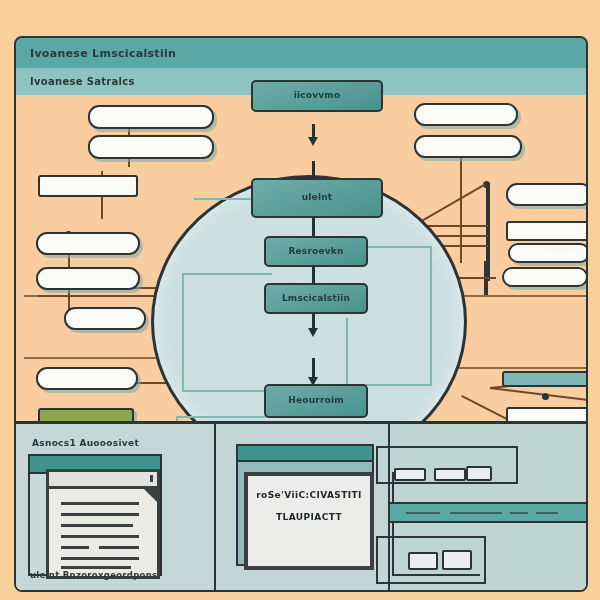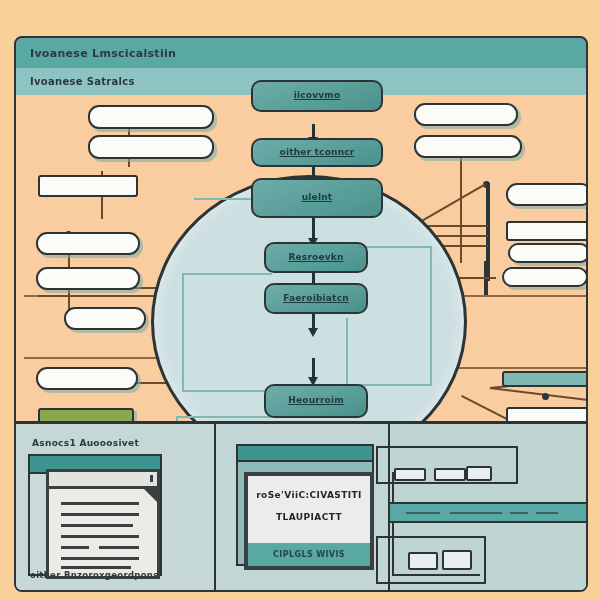--- a/index.html
+++ b/index.html
@@ -74,29 +74,28 @@
   .conn.dark{background:#2d3436;}
   .conn.thick{width:4px;background:#2d3436;}
   .diag{position:absolute;height:2px;background:#6b4a2a;transform-origin:0 0;}
   .dot{position:absolute;width:7px;height:7px;border-radius:50%;background:#2d3436;}
 
   
   .flow-node{
     position:absolute;
     background:#4e9b96;
     border:2.5px solid #2d3436;
-    border-radius:10px;
+    border-radius:5px;
     display:flex;align-items:center;justify-content:center;
     text-align:center;
     color:#1f3b3c;font-size:9px;font-weight:bold;
     filter:blur(.55px);
     letter-spacing:.2px;
     line-height:1.25;
     background-image:linear-gradient(160deg,rgba(255,255,255,.18),rgba(0,0,0,.06));
-    text-decoration:underline;
   }
   .arrow{position:absolute;width:3px;background:#1f3438;}
   .arrow:after{
     content:"";position:absolute;left:-4px;bottom:-8px;
     border-left:5.5px solid transparent;border-right:5.5px solid transparent;
     border-top:9px solid #1f3438;
   }
 
   
   .lens{
@@ -254,24 +253,23 @@
       </div>
 
       <div class="arrow" style="left:296px;top:29px;height:14px;"></div>
       <div class="arrow" style="left:296px;top:66px;height:17px;"></div>
       <div class="arrow" style="left:296px;top:117px;height:27px;"></div>
       <div class="arrow" style="left:296px;top:170px;height:20px;"></div>
       <div class="arrow" style="left:296px;top:215px;height:19px;"></div>
       <div class="arrow" style="left:296px;top:263px;height:20px;"></div>
 
       <div class="flow-node" style="left:235px;top:-15px;width:128px;height:28px;">iicovvmo</div>
-      <div class="flow-node" style="left:235px;top:43px;width:128px;height:25px;">oither tconncr</div>
       <div class="flow-node" style="left:235px;top:83px;width:128px;height:36px;">ulelnt</div>
-      <div class="flow-node" style="left:248px;top:147px;width:100px;height:27px;">Resroevkn</div>
-      <div class="flow-node" style="left:248px;top:188px;width:100px;height:27px;">Faeroibiatcn</div>
+      <div class="flow-node" style="left:248px;top:141px;width:100px;height:27px;">Resroevkn</div>
+      <div class="flow-node" style="left:248px;top:188px;width:100px;height:27px;">Lmscicalstiin</div>
       <div class="flow-node" style="left:248px;top:289px;width:100px;height:30px;">Heourroim</div>
 
     </div>
 
     <div class="bottom">
 
       <div class="bpanel p1">
         <span class="panel-label" style="left:16px;top:14px;">Asnocs1 Auooosivet</span>
 
         <div class="win" style="left:12px;top:30px;width:130px;height:118px;">
@@ -285,30 +283,29 @@
           <div class="docline" style="left:12px;top:30px;width:78px;"></div>
           <div class="docline" style="left:12px;top:41px;width:78px;"></div>
           <div class="docline" style="left:12px;top:52px;width:72px;"></div>
           <div class="docline" style="left:12px;top:63px;width:78px;"></div>
           <div class="docline" style="left:12px;top:74px;width:28px;"></div>
           <div class="docline" style="left:50px;top:74px;width:40px;"></div>
           <div class="docline" style="left:12px;top:85px;width:78px;"></div>
           <div class="docline" style="left:12px;top:94px;width:70px;"></div>
         </div>
 
-        <span class="footer-txt" style="left:14px;bottom:10px;">oither Bnzoroxgeordpons</span>
+        <span class="footer-txt" style="left:14px;bottom:10px;">ulelnt Bnzoroxgeordpons</span>
       </div>
 
       <div class="bpanel p2">
         <div class="dlg-strip" style="left:20px;top:20px;width:134px;height:18px;"></div>
         <div class="dlg-shadow" style="left:20px;top:36px;width:134px;height:102px;"></div>
         <div class="dlg" style="left:28px;top:48px;width:122px;height:90px;">
           <span class="dlg-t1">roSe'ViiC:CIVASTITI</span>
           <span class="dlg-t2">TLAUPIACTT</span>
-          <div class="dlg-foot">CIPLGLS WIVIS</div>
         </div>
       </div>
 
       <div class="bpanel p3">
         <div class="p3box" style="left:-14px;top:22px;width:138px;height:34px;"></div>
         <div class="p3chip" style="left:4px;top:44px;width:28px;height:9px;"></div>
         <div class="p3chip" style="left:44px;top:44px;width:28px;height:9px;"></div>
         <div class="p3chip" style="left:76px;top:42px;width:22px;height:11px;"></div>
 
         <div class="conn dark v" style="left:2px;top:48px;height:104px;"></div>

